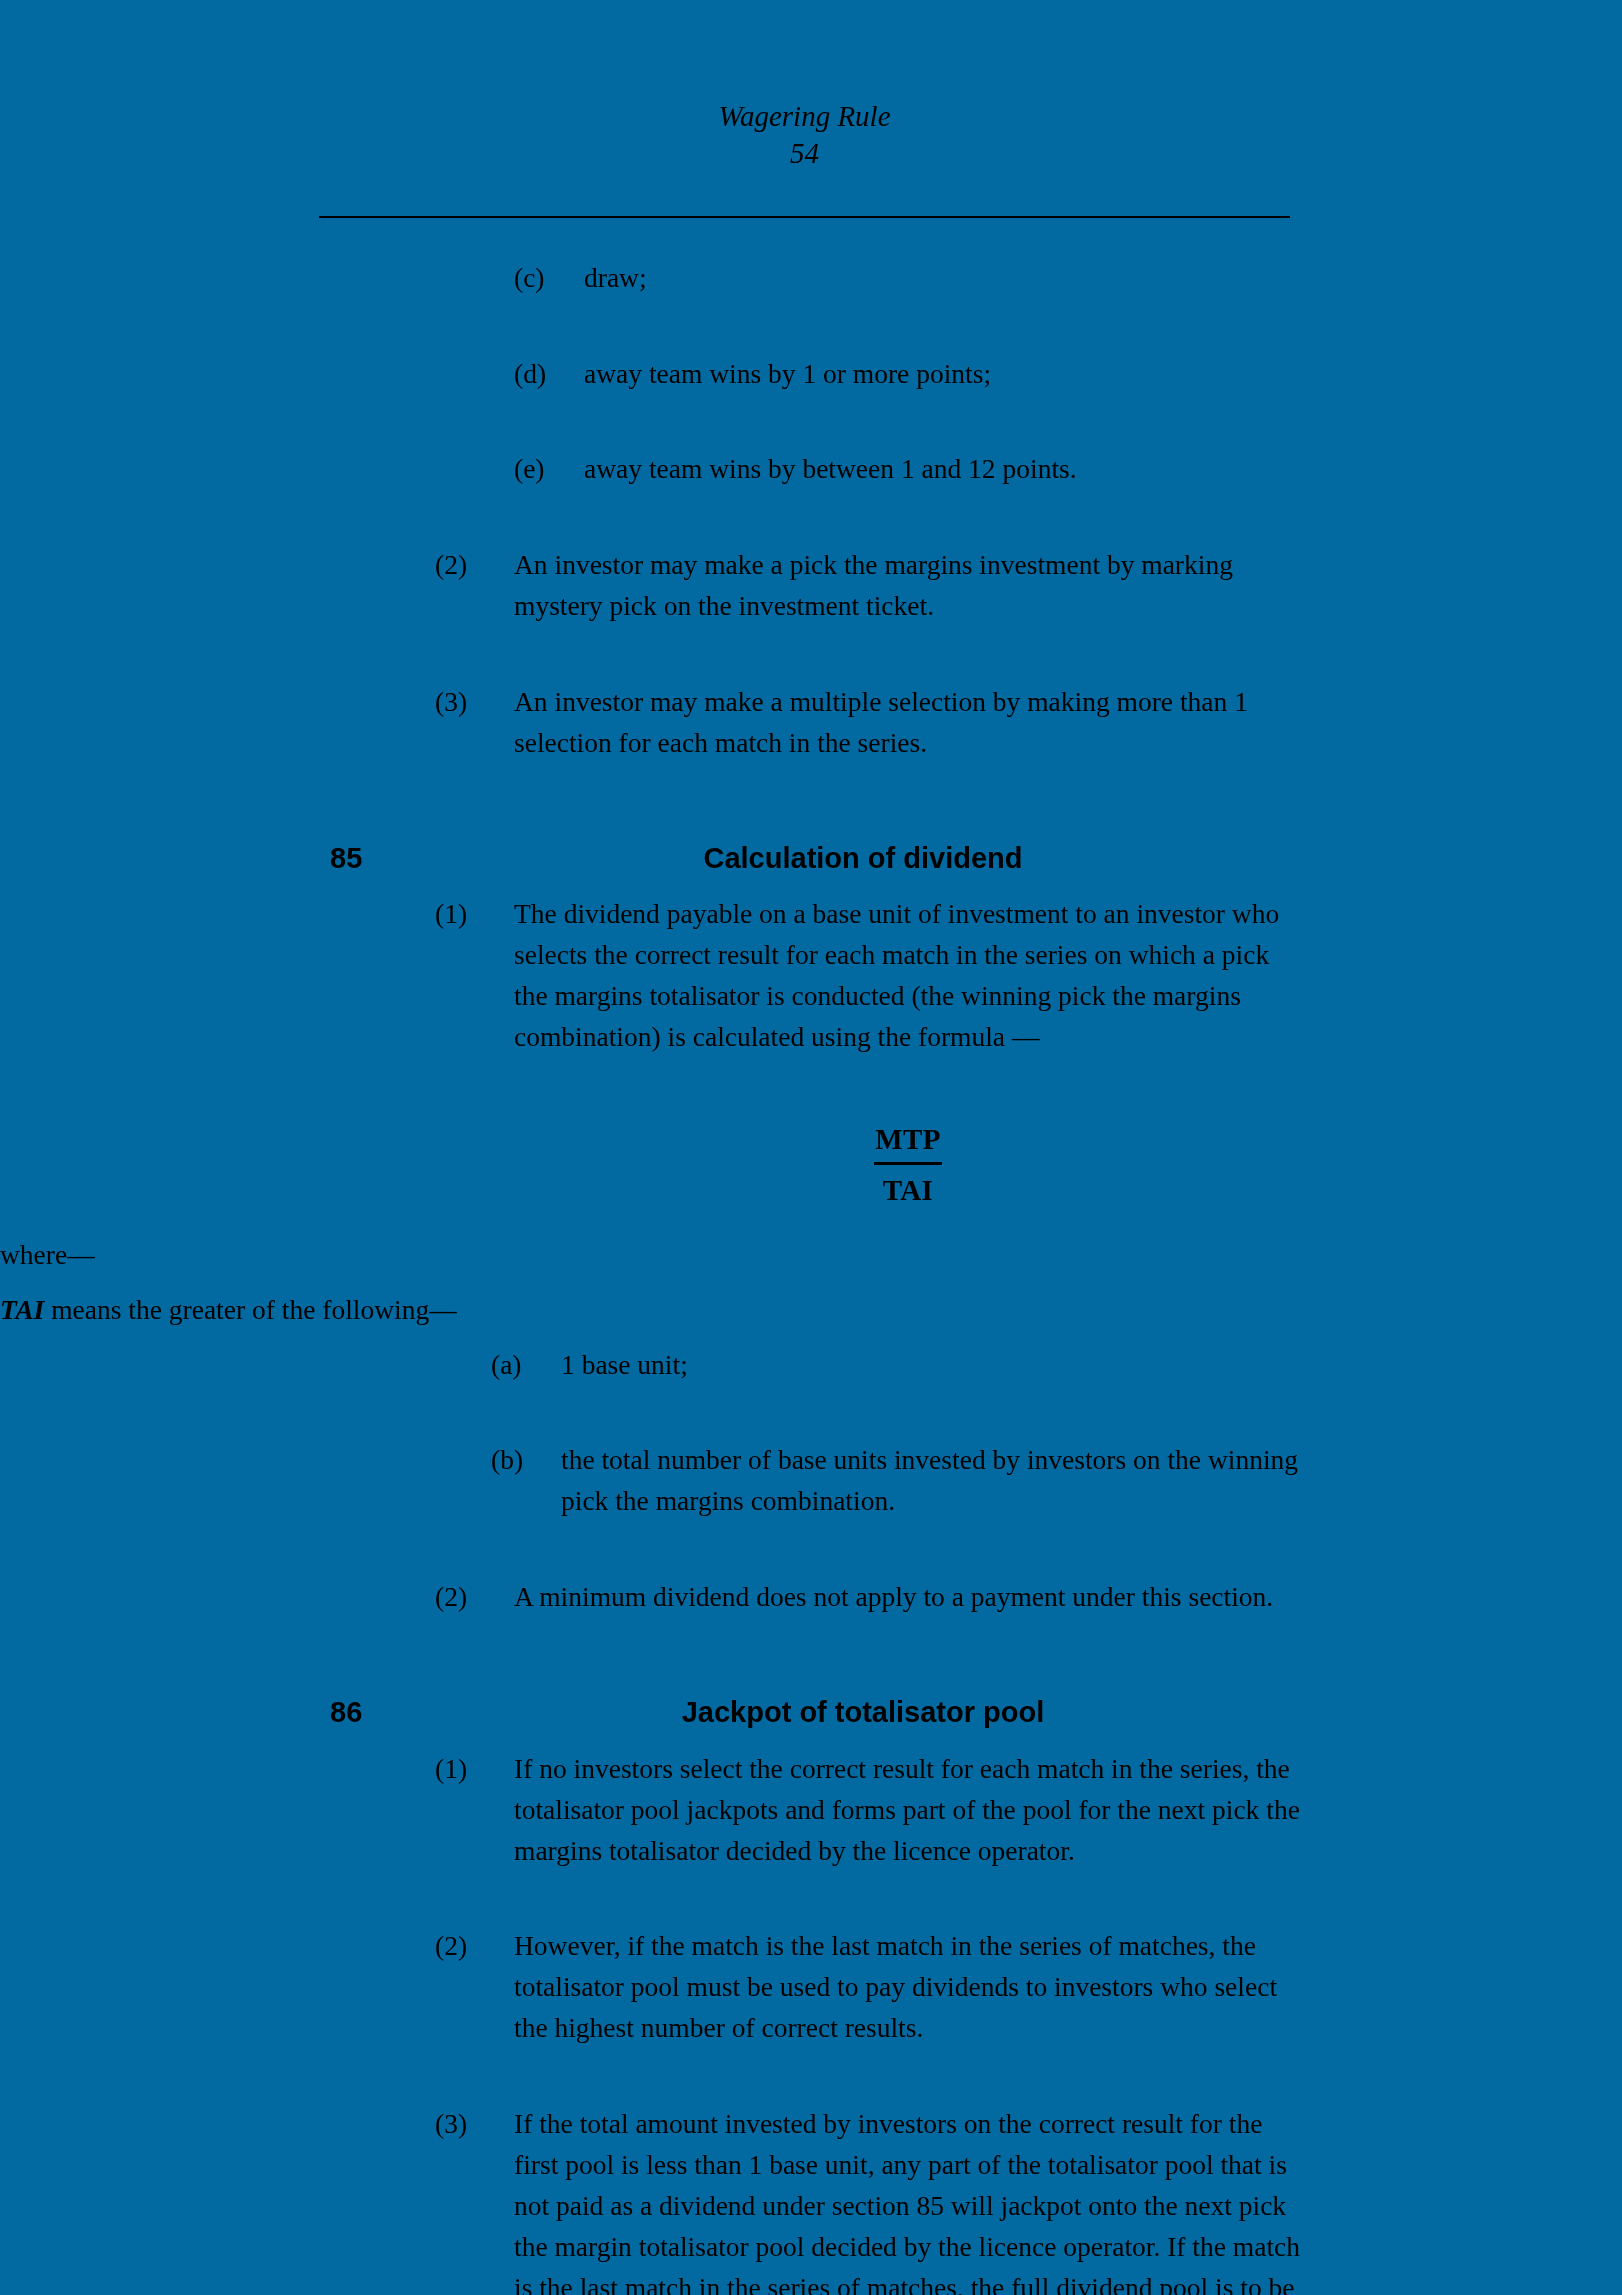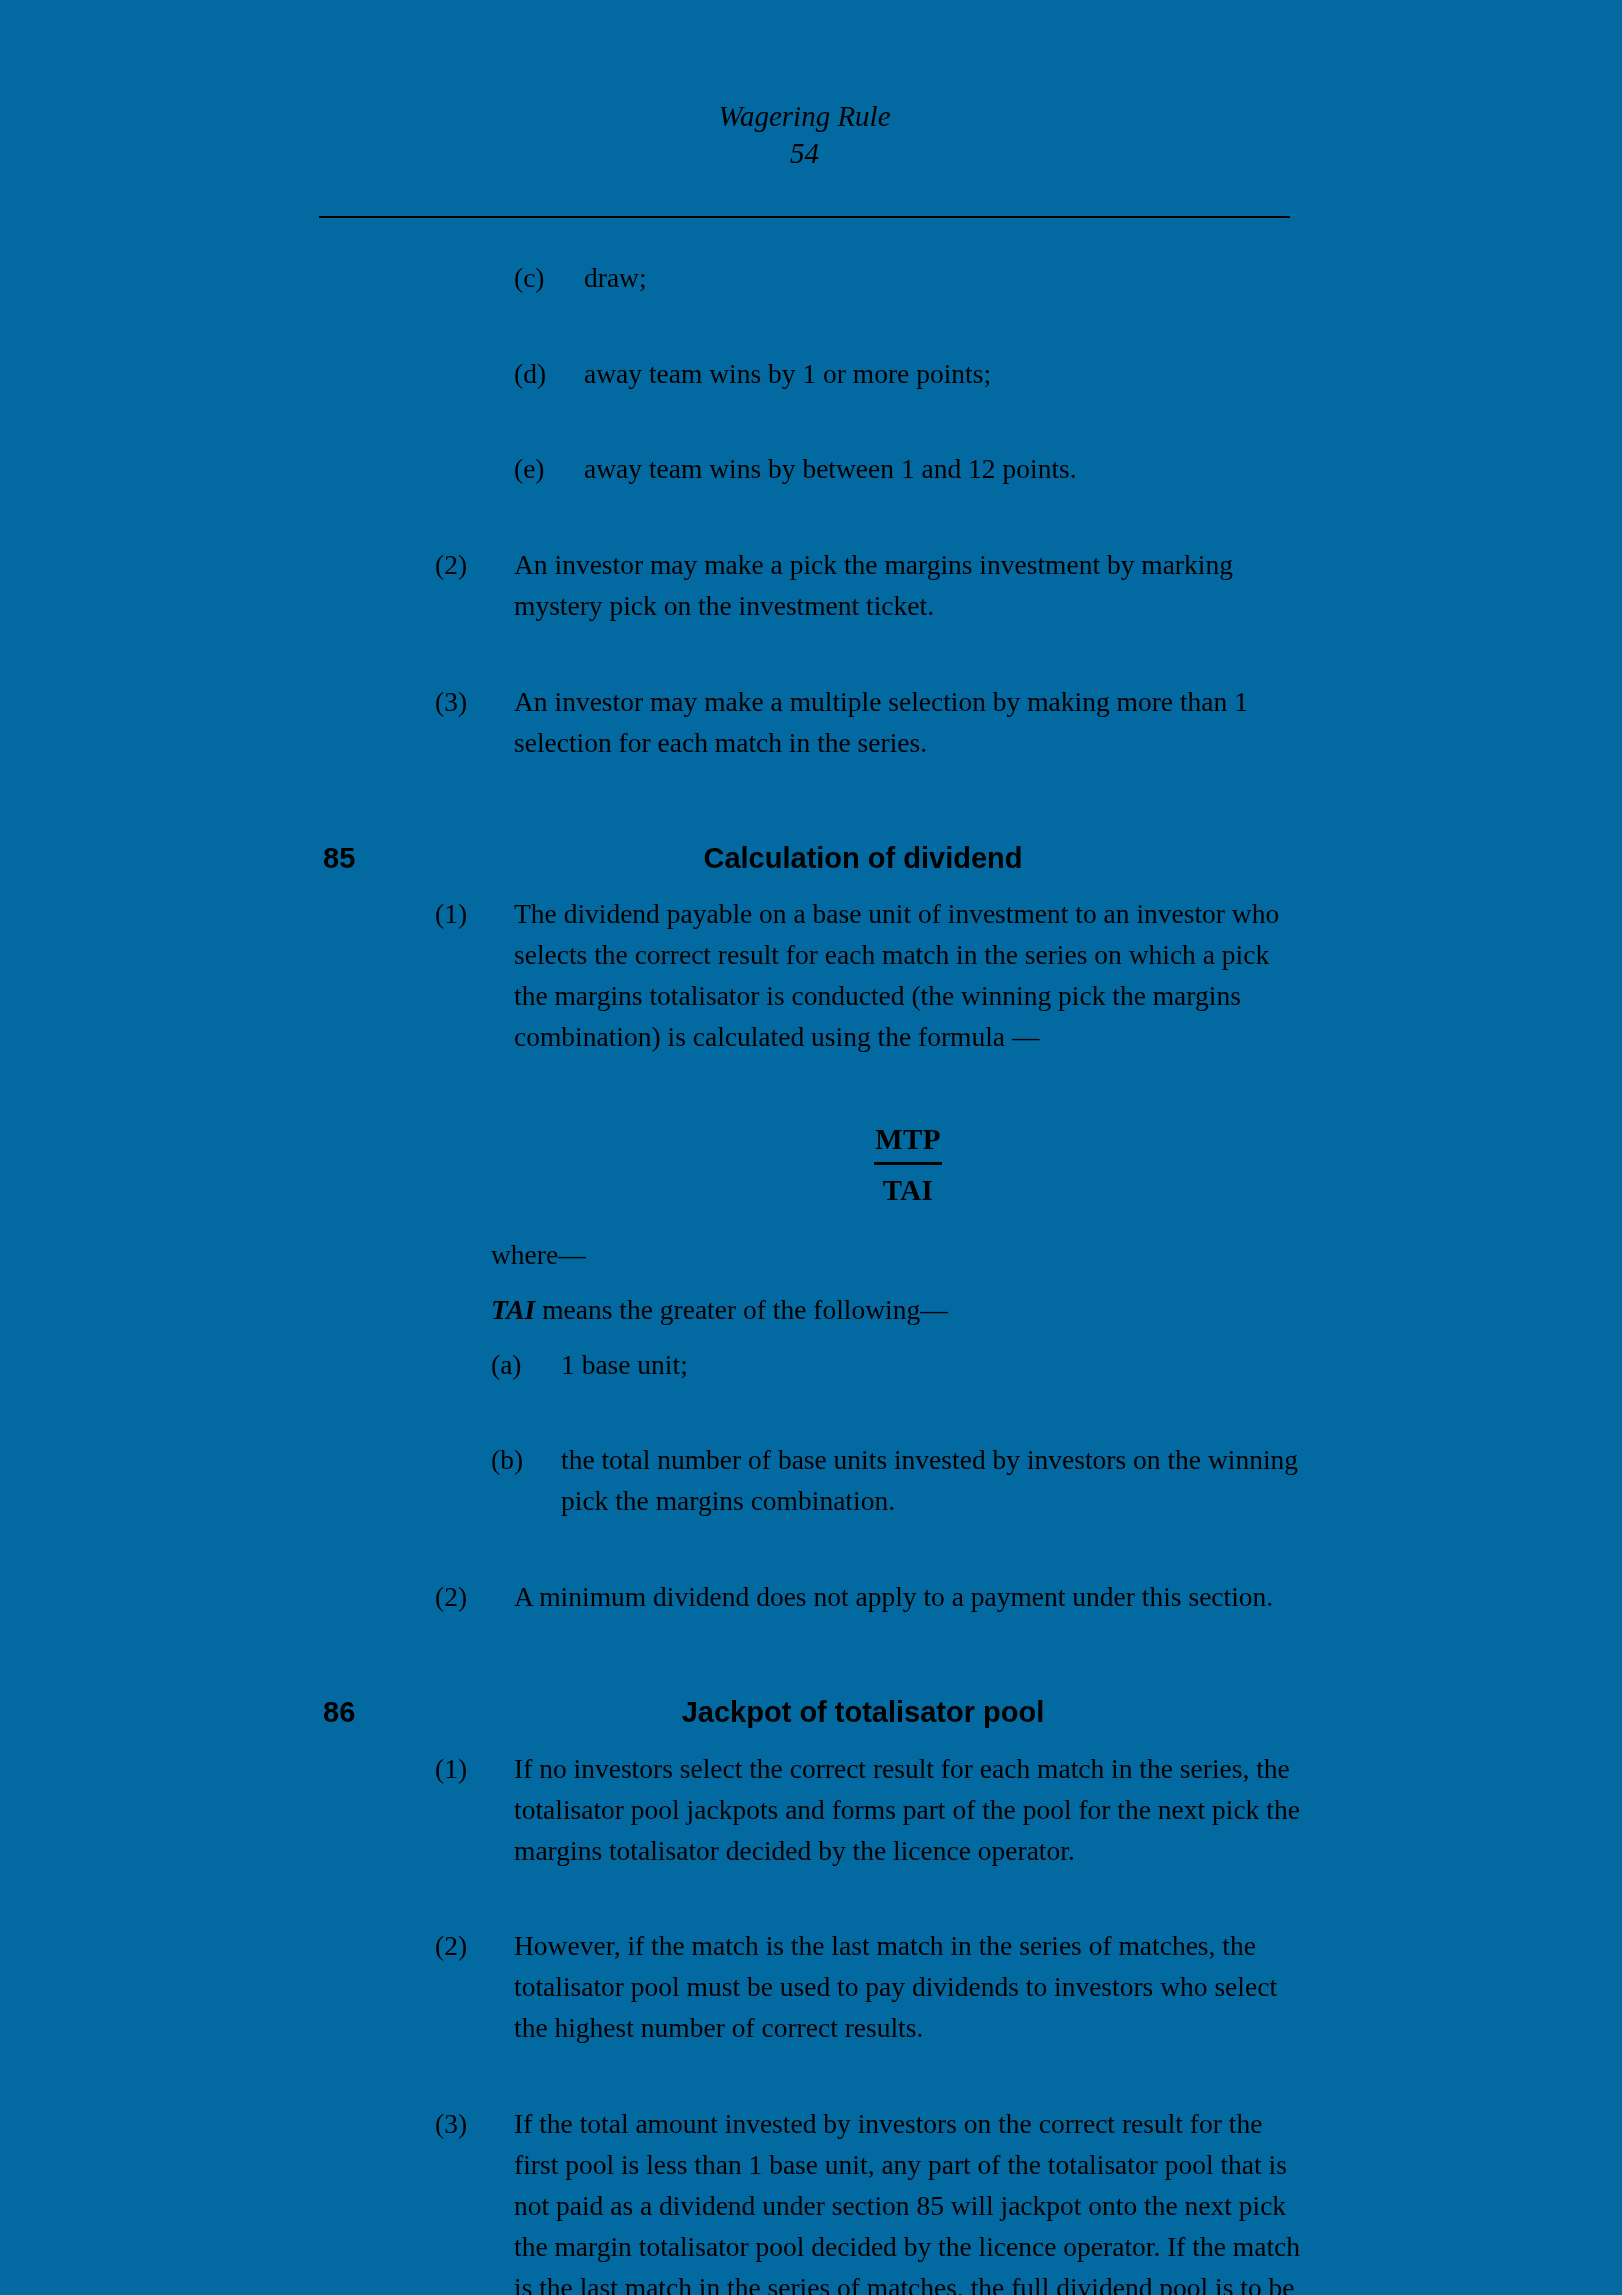--- a/index.html
+++ b/index.html
@@ -89,21 +89,20 @@
   .lvl-num {
     margin: 0 0 13.7px 0;
     padding-left: 514px;
     padding-right: 321px;
   }
   .lvl-num > .label { left: 435px; }
 
   
   .lvl-def {
     margin: 0 0 13.7px 0;
-    padding-left: 491px;
     padding-right: 321px;
   }
   .lvl-def .txt { text-align: left; }
   .lvl-def .txt::after { display: none; }
 
   
   .lvl-letter-def {
     margin: 0 0 13.7px 0;
     padding-left: 561px;
     padding-right: 321px;
@@ -116,21 +115,21 @@
     margin: 35px 0 15.7px 0;
     padding-left: 424px;
     padding-right: 321px;
     font-family: "Liberation Sans", "DejaVu Sans", sans-serif;
     font-weight: bold;
     font-size: 29px;
     line-height: 39px;
   }
   .section-head .secnum {
     position: absolute;
-    left: 323px;
+    left: 330px;
     top: 0;
     font-family: "Liberation Sans", "DejaVu Sans", sans-serif;
     font-weight: bold;
     font-size: 29px;
     line-height: 39px;
   }
   .section-head .sectitle {
     display: block;
     text-align: center;
   }

